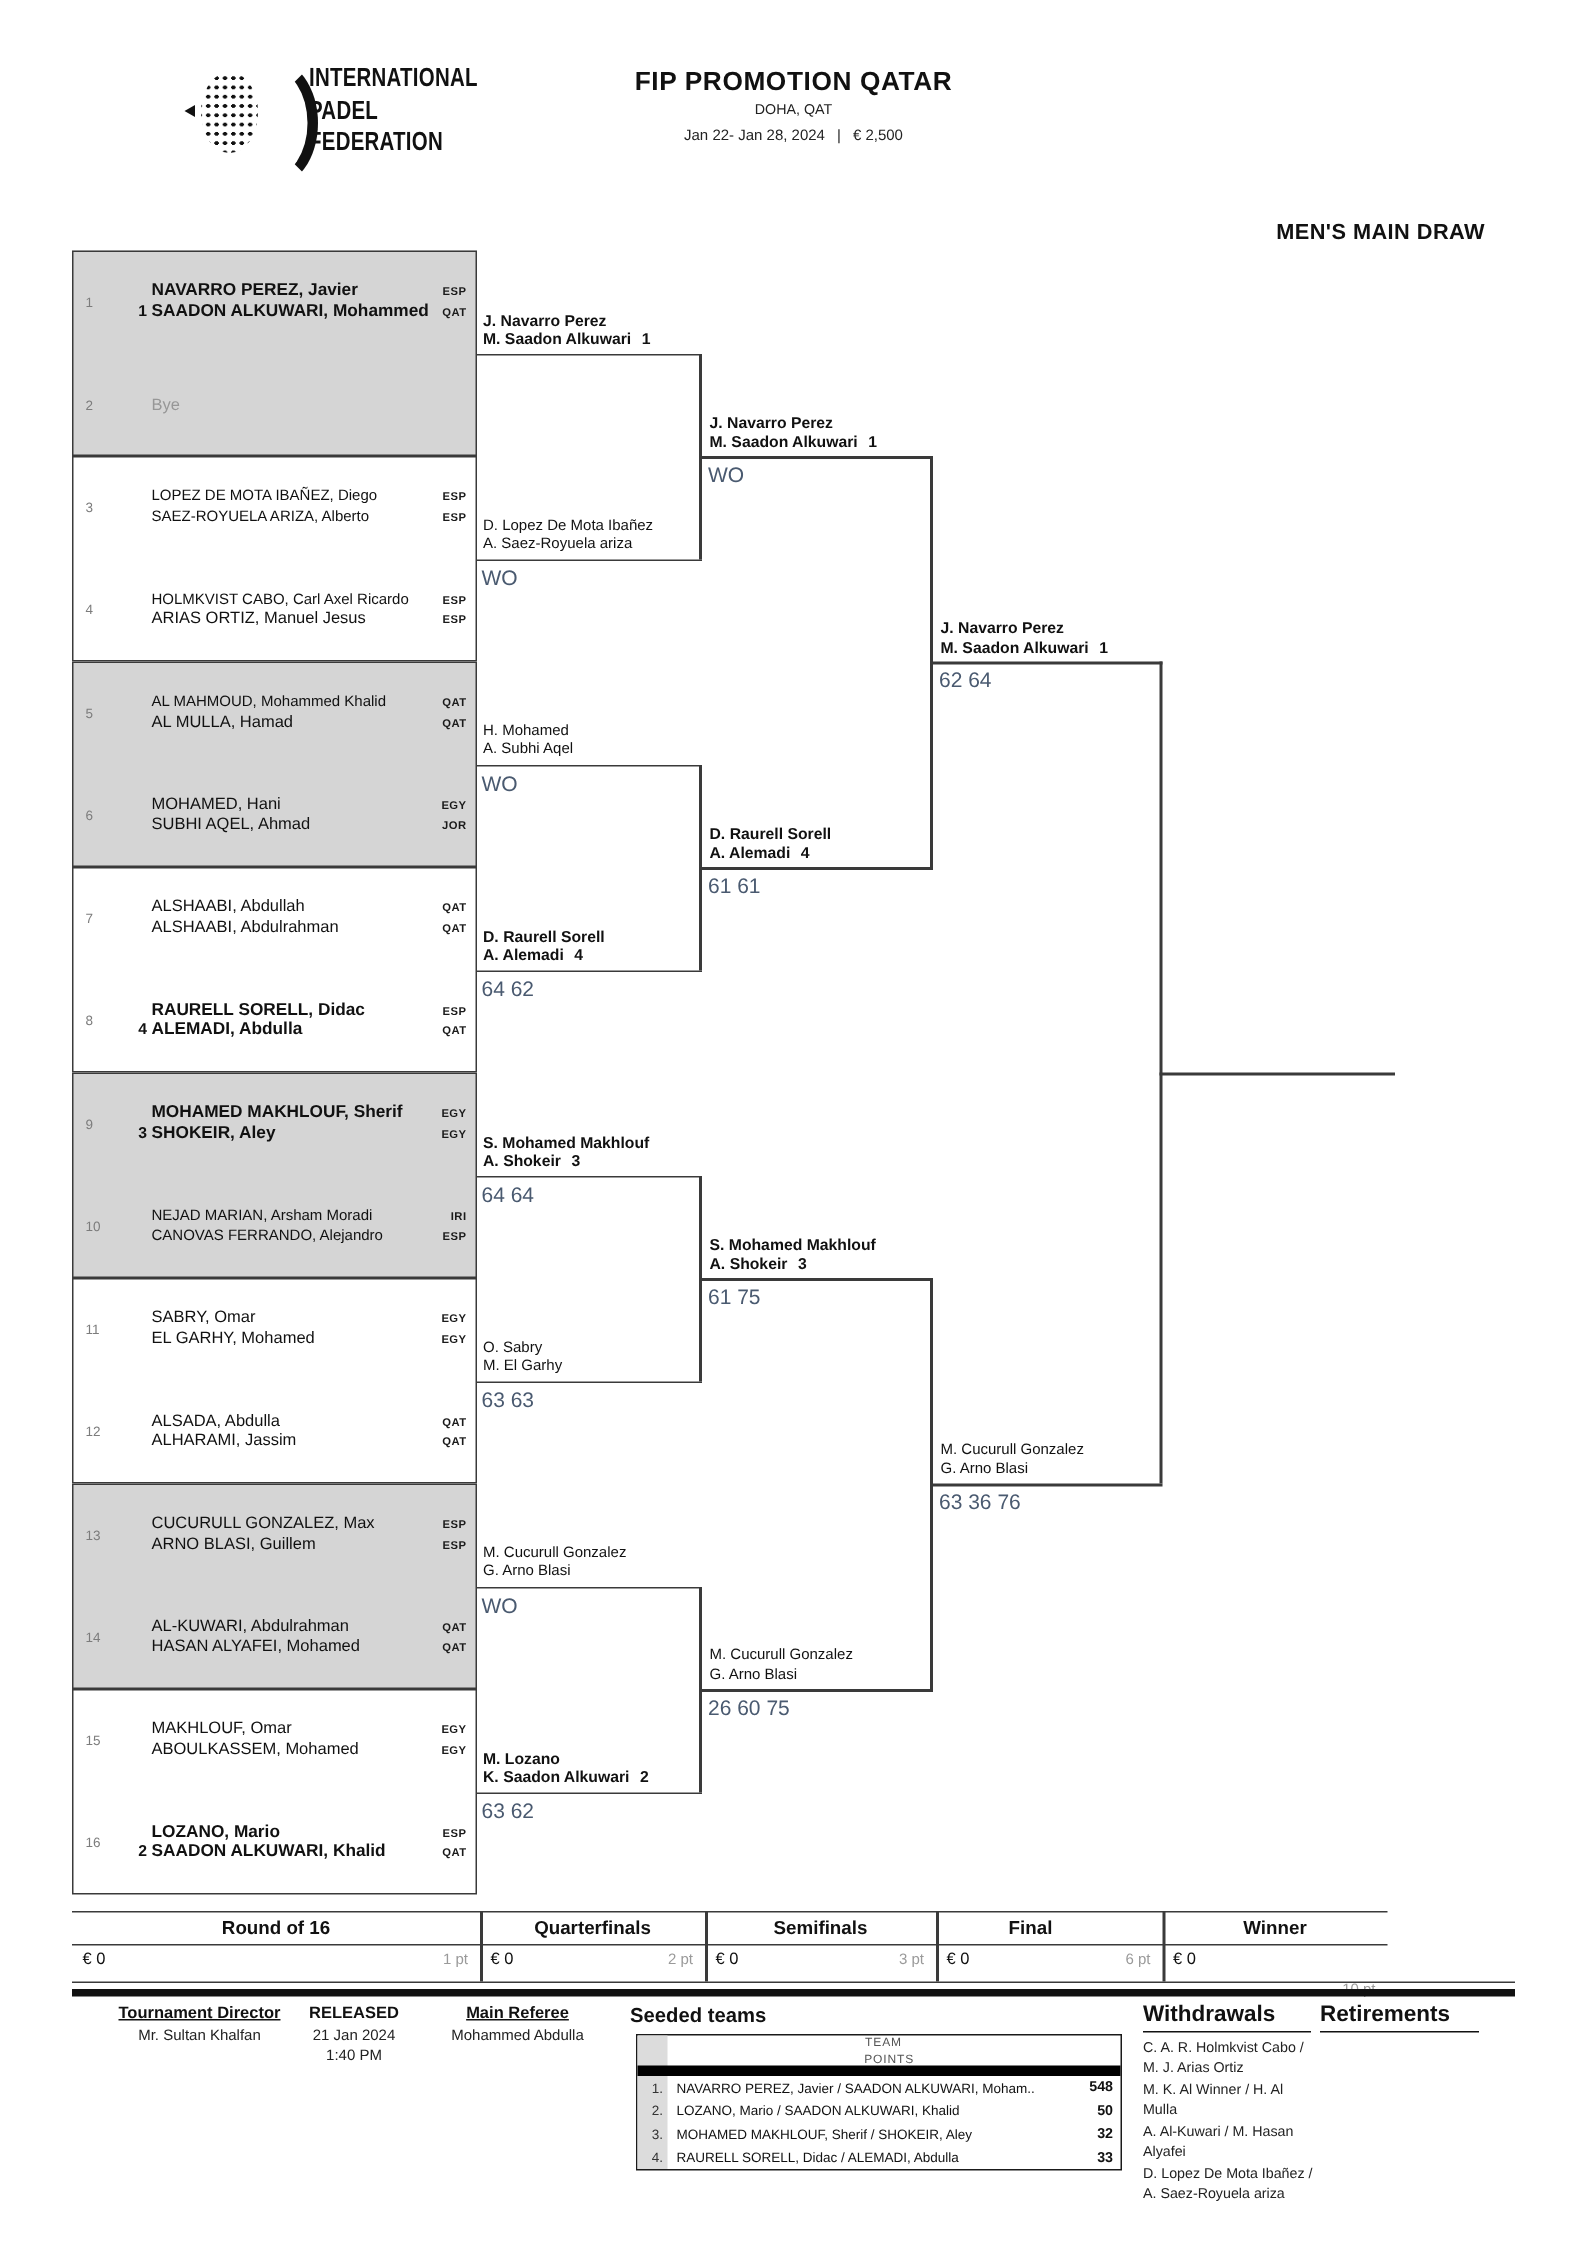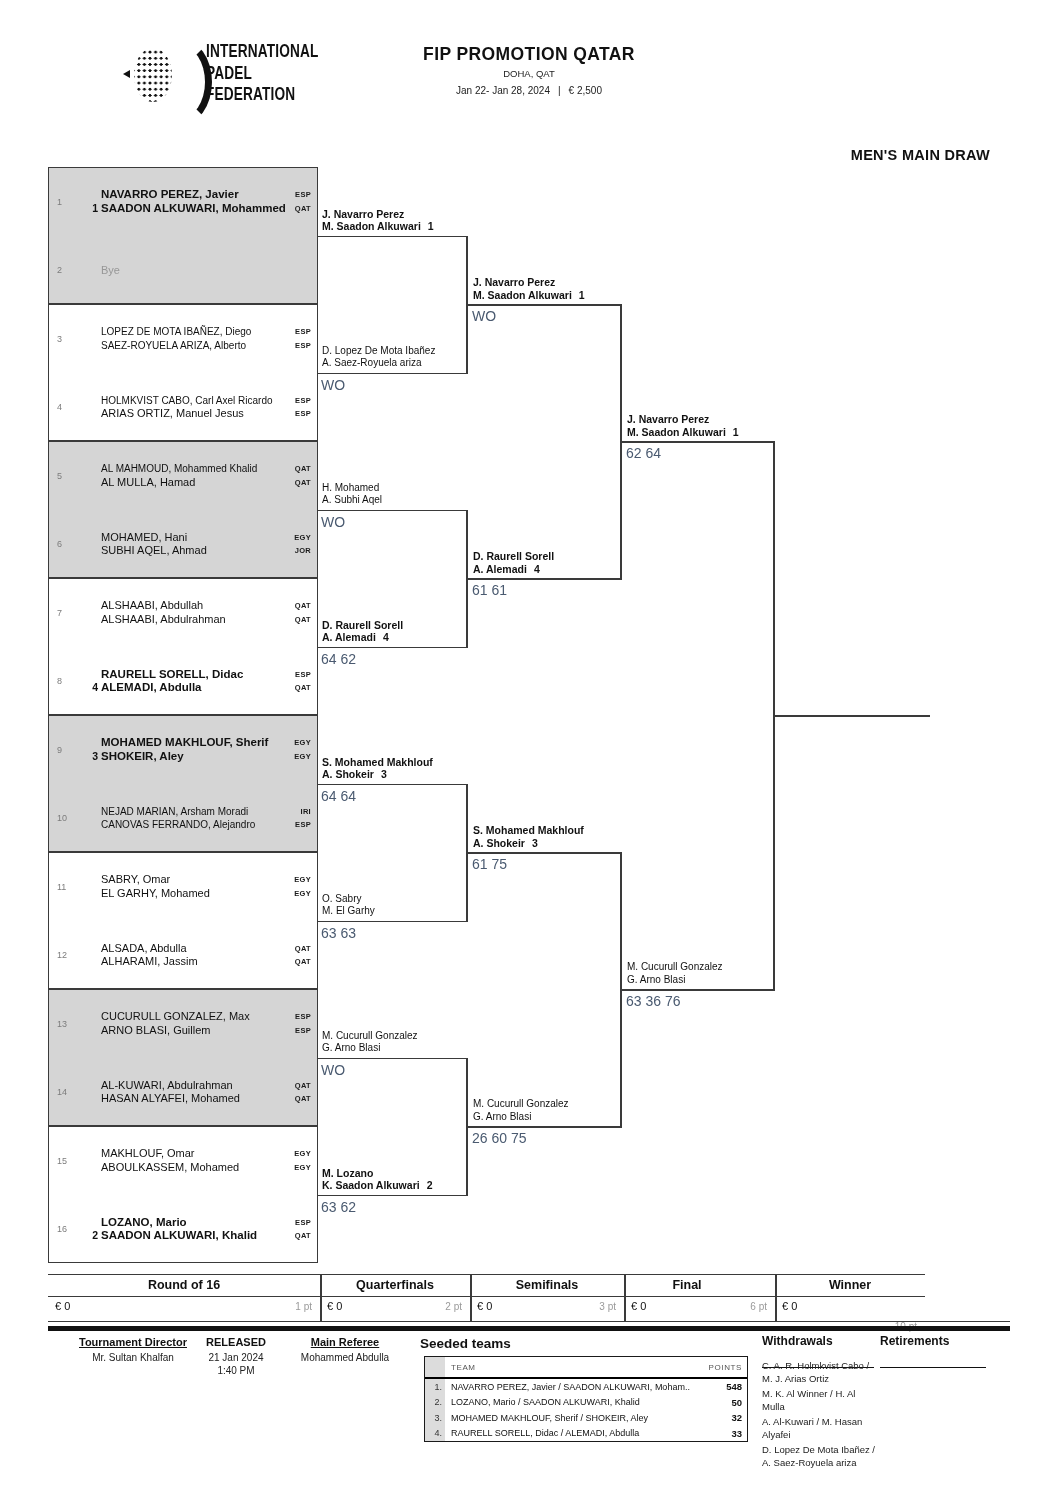--- a/index.html
+++ b/index.html
@@ -47,29 +47,29 @@
   .rb-pt{position:absolute;top:1301px;font-size:10px;color:#9a9a9a;text-align:right;}
   .thickline{position:absolute;left:48px;top:1326px;width:962px;height:5px;background:#111;}
   
   .f-h{font-weight:bold;font-size:11px;}
   .f-h.u{text-decoration:underline;}
   .f-sm{font-size:10px;color:#222;}
   .fd-block{position:absolute;text-align:center;}
   .seeded-title{position:absolute;left:420px;top:1336px;font-weight:bold;font-size:13.5px;}
   .seeded-table{position:absolute;left:424px;top:1356px;width:324px;border:1.6px solid #1a1a1a;box-sizing:border-box;background:#fff;}
   .st-strip{position:absolute;left:0;top:0;bottom:0;width:20px;background:#dcdcdc;}
-  .st-header{position:relative;display:flex;height:20px;align-items:center;border-bottom:2px solid #000000;}
+  .st-header{position:relative;display:flex;height:20px;align-items:center;border-bottom:7px solid #000000;flex-direction:column;}
   .st-header .c1{width:20px;}
   .st-header .c2{flex:1;font-size:8px;color:#555;letter-spacing:0.6px;padding-left:6px;}
   .st-header .c3{width:52px;font-size:8px;color:#555;letter-spacing:0.6px;text-align:right;padding-right:5px;}
   .st-row{position:relative;display:flex;height:15.5px;align-items:center;}
   .st-row .c1{width:20px;font-size:9px;color:#333;text-align:right;padding-right:3px;box-sizing:border-box;}
   .st-row .c2{flex:1;font-size:9px;padding-left:6px;white-space:nowrap;overflow:hidden;}
   .st-row .c3{width:52px;font-size:9.5px;font-weight:bold;text-align:right;padding-right:5px;}
-  .wd-title{position:absolute;font-weight:bold;font-size:12px;border-bottom:1.5px solid #111;padding-bottom:19px;}
+  .wd-title{position:absolute;font-weight:bold;font-size:15px;border-bottom:1.5px solid #111;padding-bottom:3px;}
   .wd-item{font-size:9.5px;line-height:12.5px;margin-bottom:3px;color:#222;}
   .wd-list{position:absolute;left:762px;top:1360px;width:118px;}
 </style>
 </head>
 <body>
 
 <div class="page">
 
   <div class="logo">
     <div class="logo-dots"></div>

